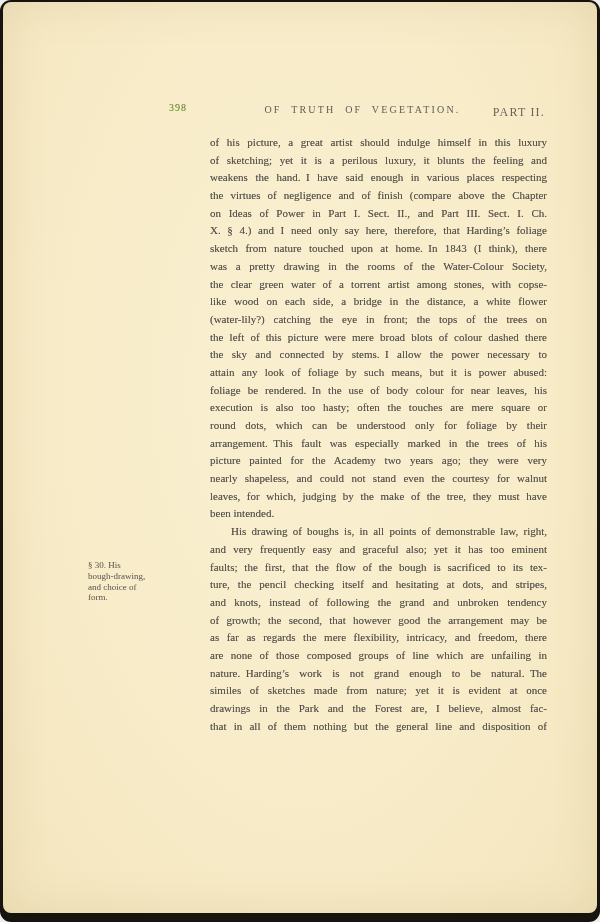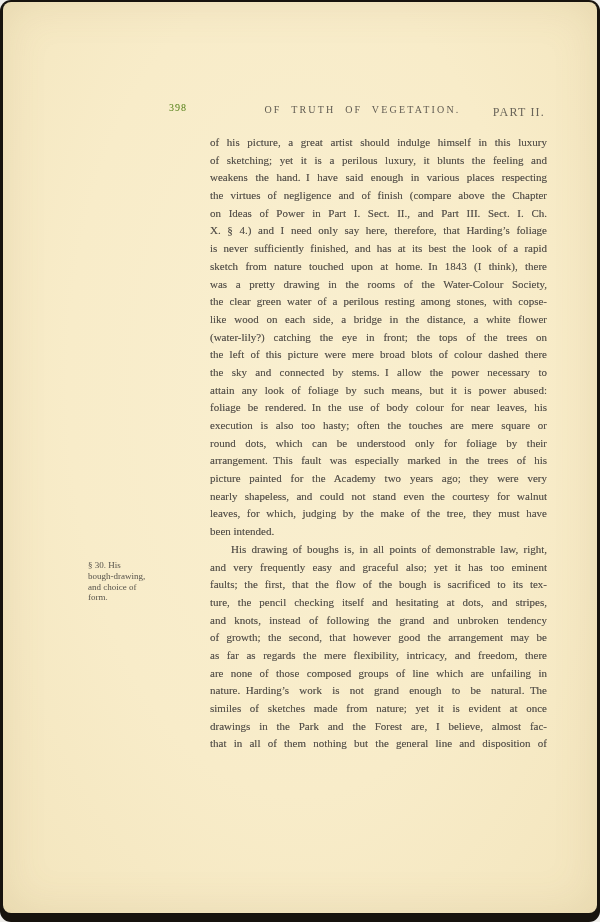--- a/index.html
+++ b/index.html
@@ -74,24 +74,23 @@
   <div>form.</div>
 </div>
 
 <div class="body-text">
   <div class="tline">of his picture, a great artist should indulge himself in this luxury</div>
   <div class="tline">of sketching; yet it is a perilous luxury, it blunts the feeling and</div>
   <div class="tline">weakens the hand. I have said enough in various places respecting</div>
   <div class="tline">the virtues of negligence and of finish (compare above the Chapter</div>
   <div class="tline">on Ideas of Power in Part I. Sect. II., and Part III. Sect. I. Ch.</div>
   <div class="tline">X. § 4.) and I need only say here, therefore, that Harding’s foliage</div>
-  <div class="tline">is never sufficiently finished, and has at its best the look of a rapid</div>
   <div class="tline">sketch from nature touched upon at home. In 1843 (I think), there</div>
   <div class="tline">was a pretty drawing in the rooms of the Water-Colour Society,</div>
-  <div class="tline">the clear green water of a perilous resting among stones, with copse-</div>
+  <div class="tline">the clear green water of a torrent artist among stones, with copse-</div>
   <div class="tline">like wood on each side, a bridge in the distance, a white flower</div>
   <div class="tline">(water-lily?) catching the eye in front; the tops of the trees on</div>
   <div class="tline">the left of this picture were mere broad blots of colour dashed there</div>
   <div class="tline">the sky and connected by stems. I allow the power necessary to</div>
   <div class="tline">attain any look of foliage by such means, but it is power abused:</div>
   <div class="tline">foliage be rendered. In the use of body colour for near leaves, his</div>
   <div class="tline">execution is also too hasty; often the touches are mere square or</div>
   <div class="tline">round dots, which can be understood only for foliage by their</div>
   <div class="tline">arrangement. This fault was especially marked in the trees of his</div>
   <div class="tline">picture painted for the Academy two years ago; they were very</div>

